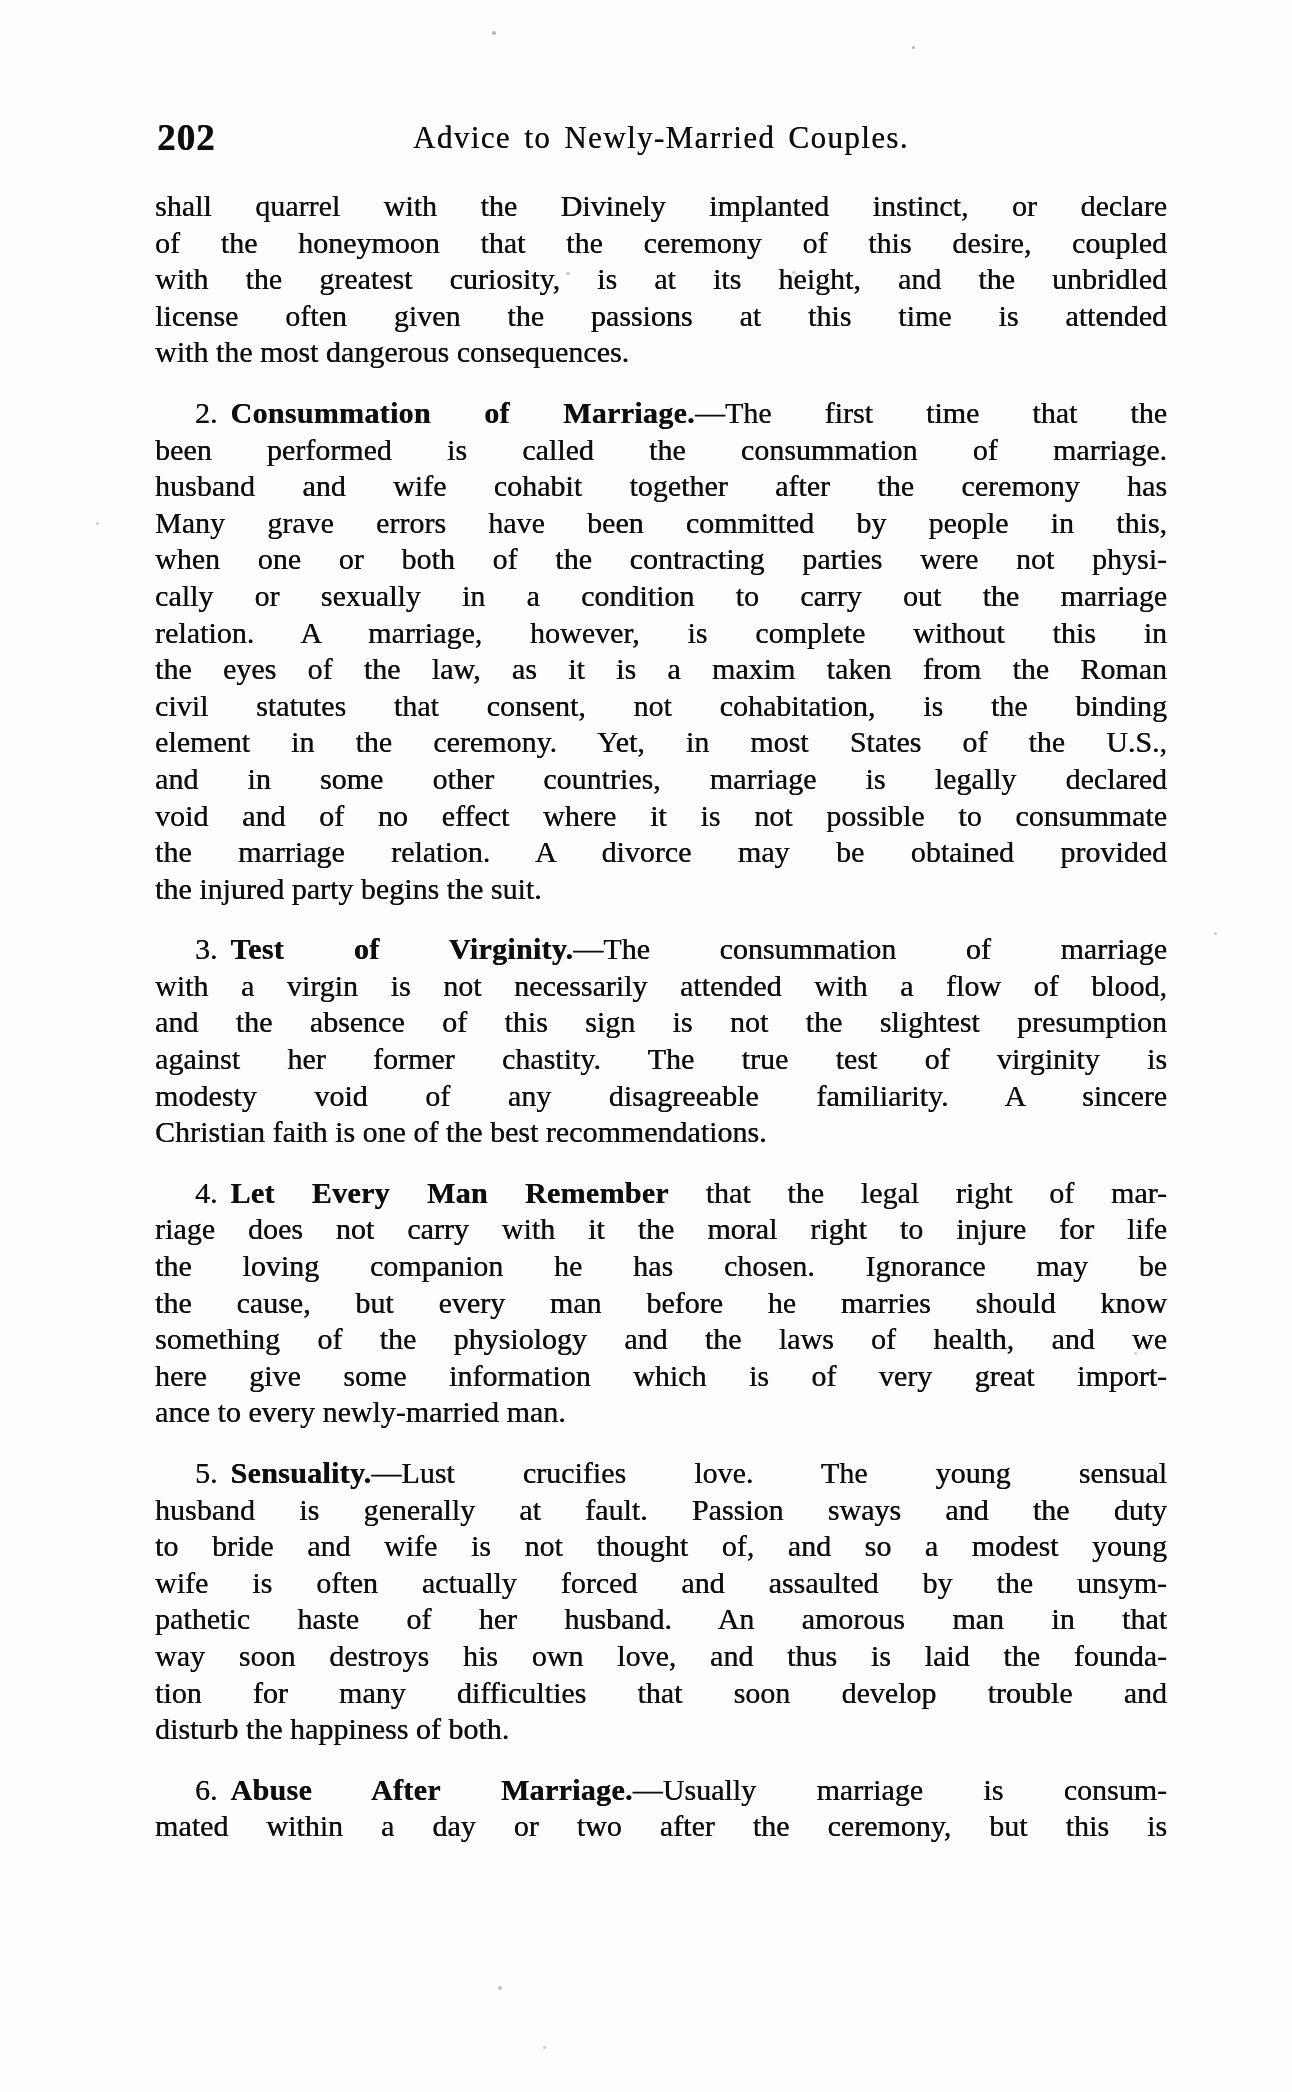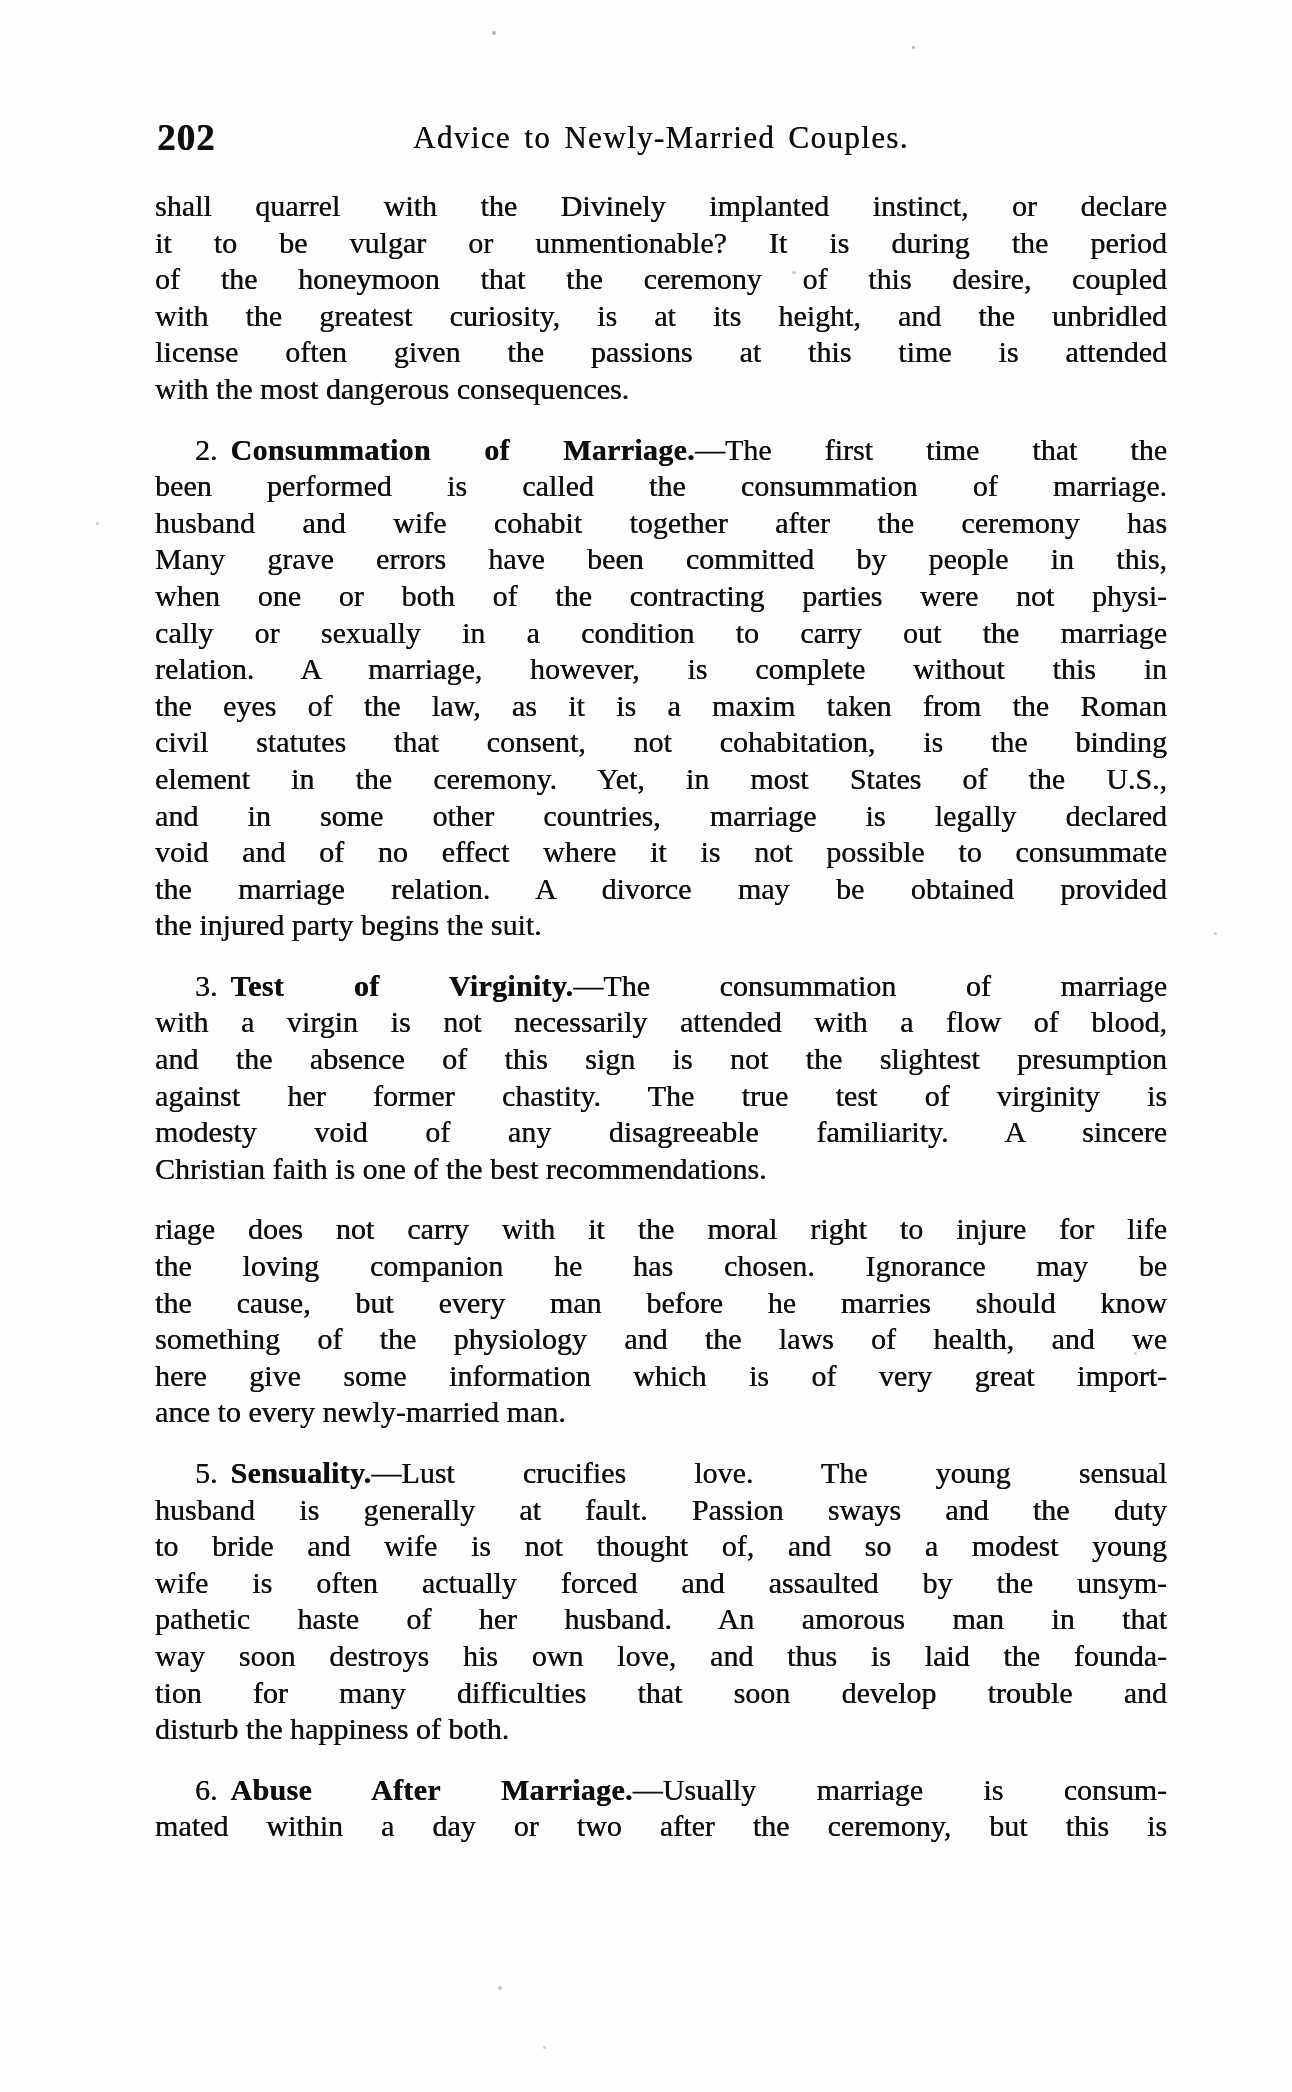--- a/index.html
+++ b/index.html
@@ -75,21 +75,20 @@
 <div class="page">
 
   <div class="running-header">
     <span class="page-number">202</span>
     <span class="running-title">Advice to Newly-Married Couples.</span>
   </div>
 
   <div class="page-body">
       <div class="para">
         <div class="line first"><span>shall quarrel with the Divinely implanted instinct, or declare</span></div>
-        <div class="line"><span>it to be vulgar or unmentionable? It is during the period</span></div>
         <div class="line"><span>of the honeymoon that the ceremony of this desire, coupled</span></div>
         <div class="line"><span>with the greatest curiosity, is at its height, and the unbridled</span></div>
         <div class="line"><span>license often given the passions at this time is attended</span></div>
         <div class="line last"><span>with the most dangerous consequences.</span></div>
       </div>
       <div class="para numbered">
         <div class="line first"><span class="num">2.</span><span class="heading">Consummation of Marriage.</span><span>—The first time that the</span></div>
         <div class="line"><span>been performed is called the consummation of marriage.</span></div>
         <div class="line"><span>husband and wife cohabit together after the ceremony has</span></div>
         <div class="line"><span>Many grave errors have been committed by people in this,</span></div>
@@ -106,20 +105,21 @@
       </div>
       <div class="para numbered">
         <div class="line first"><span class="num">3.</span><span class="heading">Test of Virginity.</span><span>—The consummation of marriage</span></div>
         <div class="line"><span>with a virgin is not necessarily attended with a flow of blood,</span></div>
         <div class="line"><span>and the absence of this sign is not the slightest presumption</span></div>
         <div class="line"><span>against her former chastity. The true test of virginity is</span></div>
         <div class="line"><span>modesty void of any disagreeable familiarity. A sincere</span></div>
         <div class="line last"><span>Christian faith is one of the best recommendations.</span></div>
       </div>
       <div class="para numbered">
+        <div class="line first"><span class="num">4.</span><span class="heading">Let Every Man Remember</span><span> that the legal right of mar-</span></div>
         <div class="line"><span>riage does not carry with it the moral right to injure for life</span></div>
         <div class="line"><span>the loving companion he has chosen. Ignorance may be</span></div>
         <div class="line"><span>the cause, but every man before he marries should know</span></div>
         <div class="line"><span>something of the physiology and the laws of health, and we</span></div>
         <div class="line"><span>here give some information which is of very great import-</span></div>
         <div class="line last"><span>ance to every newly-married man.</span></div>
       </div>
       <div class="para numbered">
         <div class="line first"><span class="num">5.</span><span class="heading">Sensuality.</span><span>—Lust crucifies love. The young sensual</span></div>
         <div class="line"><span>husband is generally at fault. Passion sways and the duty</span></div>

